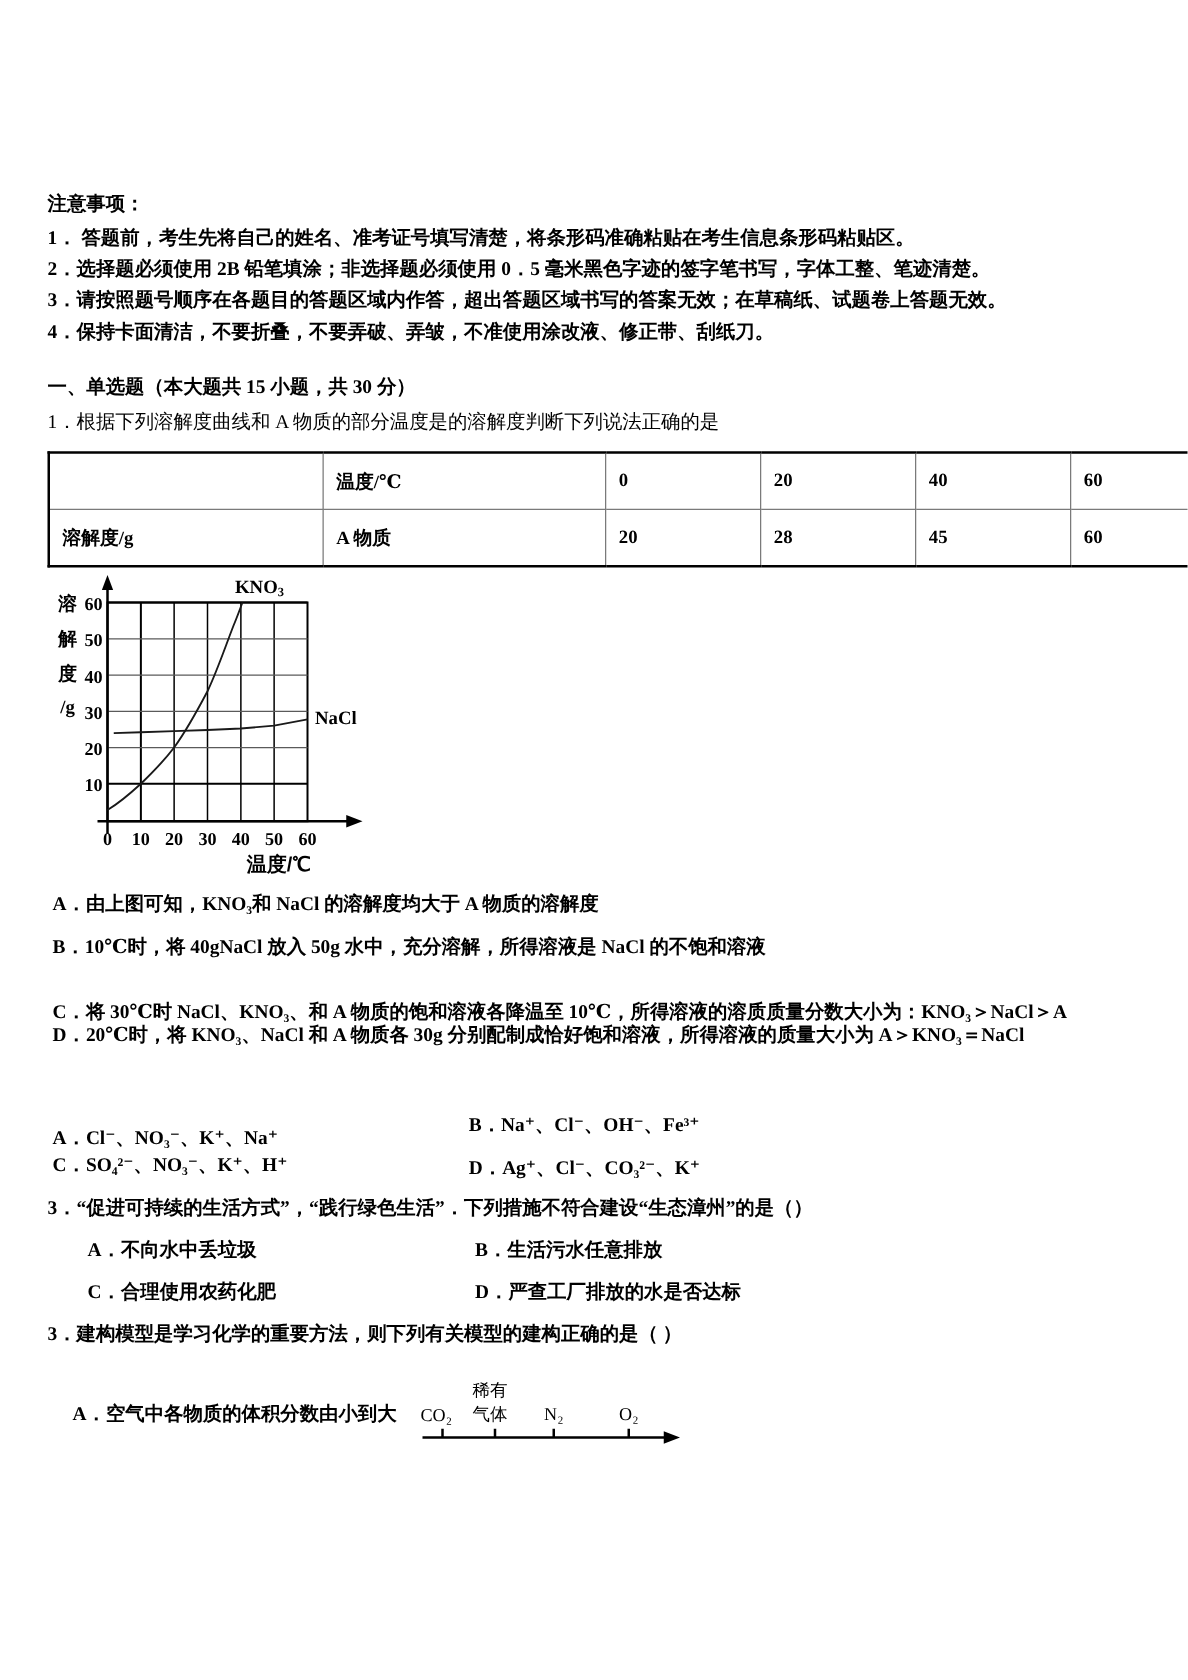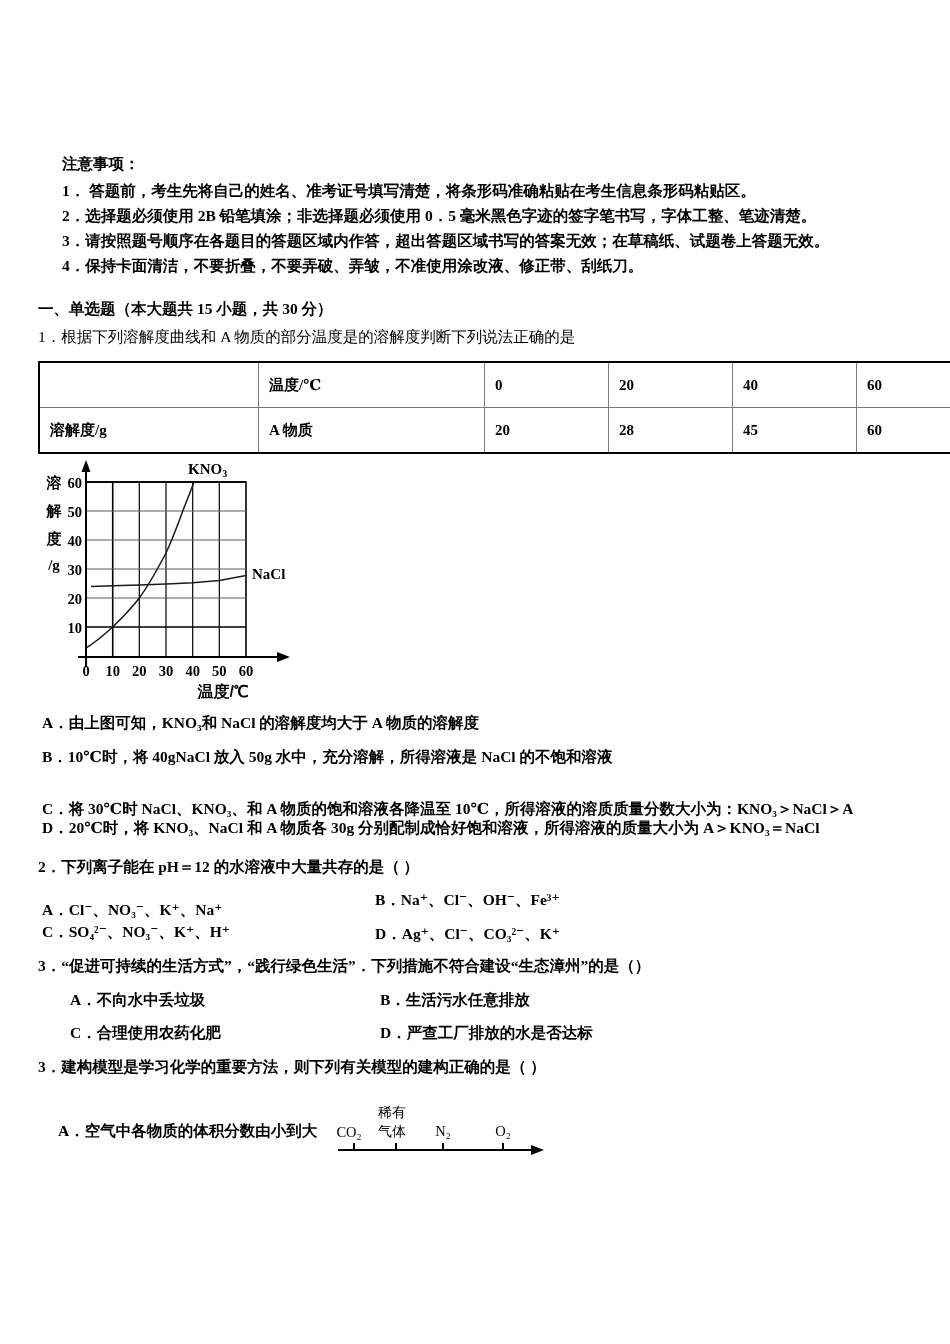--- a/index.html
+++ b/index.html
@@ -30,21 +30,20 @@
     font-size: 21px;
     font-weight: bold;
     letter-spacing: 0px;
     font-family: "Liberation Sans", "DejaVu Sans", sans-serif;
   }
   
   .notice {
     position: absolute;
     left: 38px; top: 152px;
     width: 880px;
-    margin-left: 24px;
   }
   .notice-head {
     font-size: 15.5px;
     font-weight: bold;
     line-height: 24px;
     margin-bottom: 2px;
   }
   .notice-item {
     font-size: 15.5px;
     font-weight: bold;
@@ -231,21 +230,20 @@
   <div class="opt" style="left:42px; top:747px;">
     <span>B．</span><span>10℃时，将 40gNaCl 放入 50g 水中，充分溶解，所得溶液是 NaCl 的不饱和溶液</span>
   </div>
   <div class="opt" style="left:42px; top:783px;margin-top:16px;">
     <span>C．</span><span>将 30℃时 NaCl、KNO₃、和 A 物质的饱和溶液各降温至 10℃，所得溶液的溶质质量分数大小为：KNO₃＞NaCl＞A</span>
   </div>
   <div class="opt" style="left:42px; top:818px;">
     <span>D．</span><span>20℃时，将 KNO₃、NaCl 和 A 物质各 30g 分别配制成恰好饱和溶液，所得溶液的质量大小为 A＞KNO₃＝NaCl</span>
   </div>
 
-  <div class="qstem" style="left:38px; top:857px;">2．下列离子能在 pH＝12 的水溶液中大量共存的是（      ）</div>
   <div class="opt" style="left:42px; top:900px;">
     <span>A．</span><span>Cl⁻、NO₃⁻、K⁺、Na⁺</span>
   </div>
   <div class="opt" style="left:375px; top:890px;">
     <span>B．</span><span>Na⁺、Cl⁻、OH⁻、Fe³⁺</span>
   </div>
   <div class="opt" style="left:42px; top:922px;text-align:right;">
     <span>C．</span><span>SO₄²⁻、NO₃⁻、K⁺、H⁺</span>
   </div>
   <div class="opt" style="left:375px; top:924px;">

